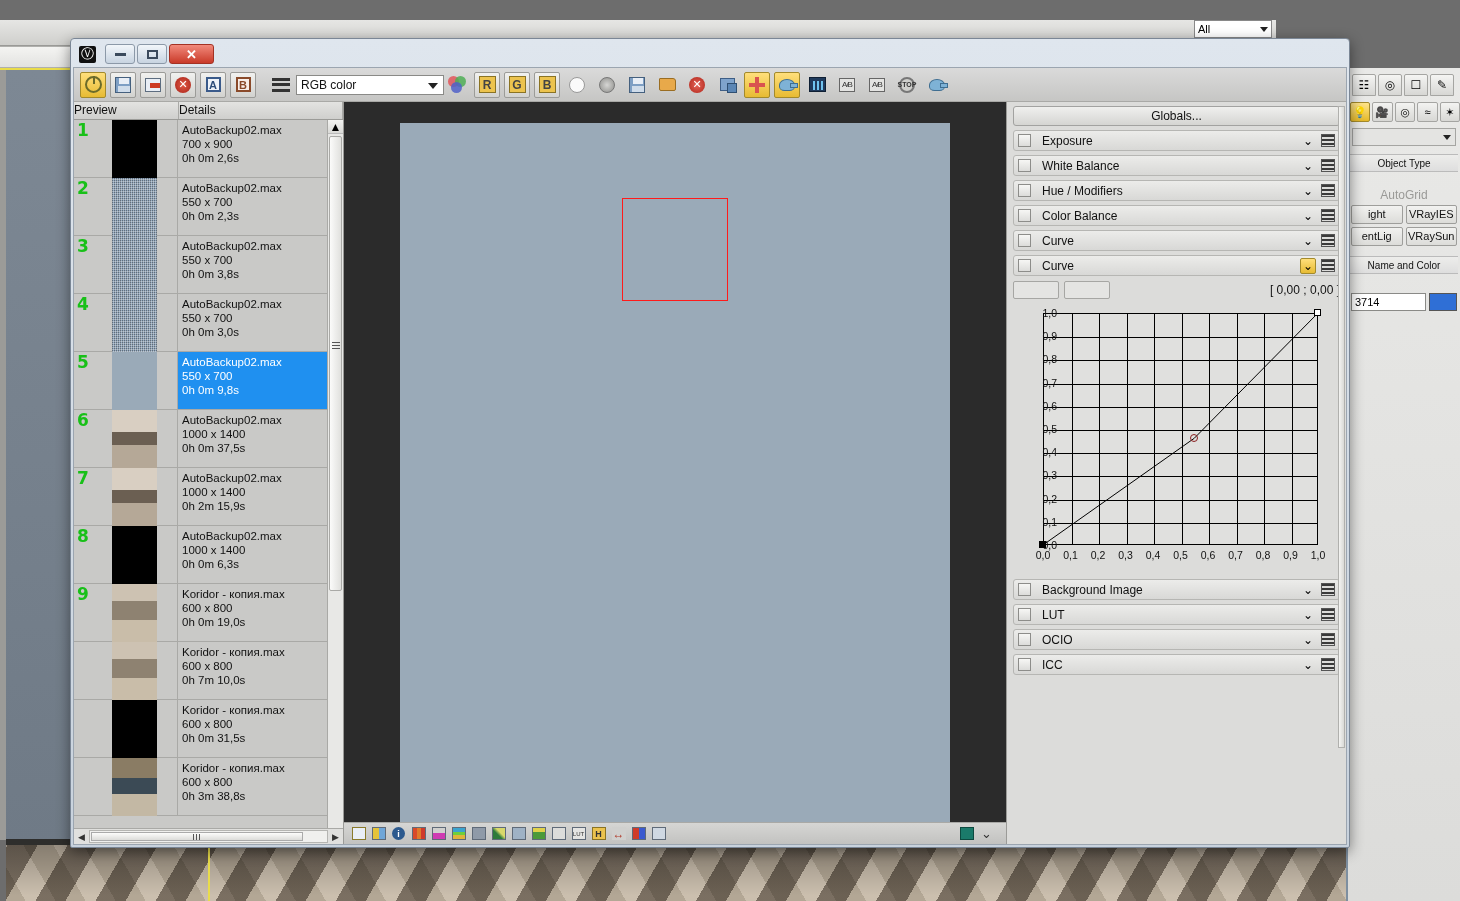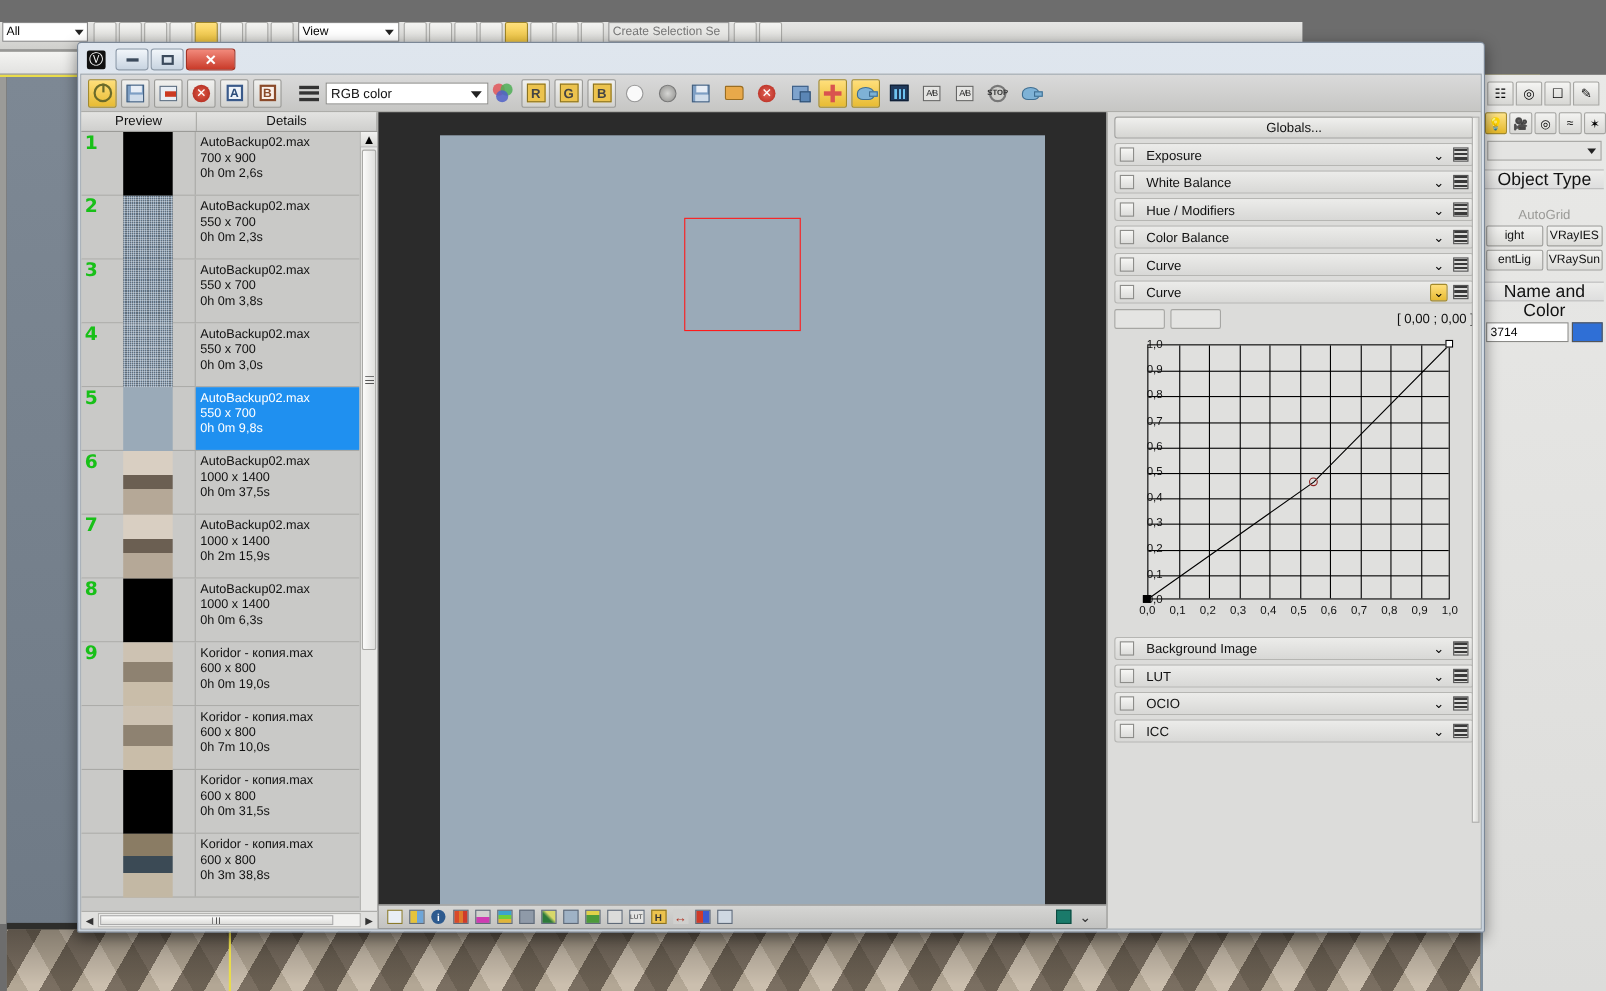--- a/index.html
+++ b/index.html
@@ -14,24 +14,25 @@
 
   
   .max-menubar {
     position: absolute; left: 0; top: 0; width: 1460px; height: 20px;
     background: linear-gradient(#f0f0ef, #dcdcda);
     display: flex; align-items: center; padding-left: 6px;
   }
   .max-menu-item { padding: 0 12px; font-size: 13px; color: #111; white-space: nowrap; }
 
   .max-toolbar {
-    position: absolute; left: 0; top: 20px; width: 1184px; height: 26px;
+    position: absolute; left: 0; top: 20px; width: 1276px; height: 26px;
     background: linear-gradient(#e6e6e4, #cfcfcc);
-    display: flex; align-items: flex-start; padding-left: 2px;
+    display: flex; align-items: flex-end; padding-left: 2px;
     border-bottom: 1px solid #9a9a97;
+    flex-direction: column;
   }
   .tb-sel { width: 78px; height: 18px; background: #fff; border: 1px solid #888;
             font-size: 11px; padding-left: 3px; line-height: 16px; position: relative; margin-right: 4px;}
   .tb-sel .arw { position: absolute; right: 3px; top: 6px; width: 0; height: 0;
             border-left: 4px solid transparent; border-right: 4px solid transparent; border-top: 5px solid #222; }
   .tb-btn { width: 21px; height: 21px; margin: 0 1px; border: 1px solid #a8a8a5;
             background: linear-gradient(#f4f4f2, #d5d5d2); border-radius: 2px; position: relative; }
   .tb-btn.on { background: linear-gradient(#ffe07a, #e8bc35); border-color: #a08627; }
   .tb-view { width: 92px; height: 18px; background: #fff; border: 1px solid #888;
              font-size: 11px; padding-left: 3px; line-height: 16px; position: relative; margin: 0 3px; }
@@ -75,21 +76,21 @@
       border:1px solid #a5a5a2; border-radius: 2px 2px 0 0; display:flex; align-items:center; justify-content:center; }
   .cmd-tabs2 { display:flex; padding: 6px 0 0 2px; gap: 2px; }
   .cmd-tab2 { width: 21px; height: 20px; background: linear-gradient(#f3f3f1,#d8d8d5);
       border:1px solid #a5a5a2; border-radius: 2px; display:flex; align-items:center; justify-content:center; font-size:11px;}
   .cmd-tab2.on { background: linear-gradient(#ffe489,#e5b92a); border-color:#a38a2c; }
   .cmd-drop { margin: 6px 4px 0 4px; height: 18px; background:#e4e4e2; border:1px solid #a5a5a2; position:relative; }
   .cmd-drop .arw { position:absolute; right:4px; top:6px; width:0;height:0;
       border-left:4px solid transparent;border-right:4px solid transparent;border-top:5px solid #222;}
   .cmd-sect { margin: 8px 2px 16px 2px; background:linear-gradient(#ededeb,#dedede);
       border-top:1px solid #bbb; border-bottom:1px solid #bbb; height:18px;
-      text-align:center; font-size:16px; line-height:17px; color:#111; }
+      text-align:center; font-size:10px; line-height:17px; color:#111; }
   .cmd-autogrid { text-align:center; font-size:12px; color:#9a9a97; margin-top:3px; }
   .cmd-btnrow { display:flex; gap:3px; padding: 3px 3px 0 3px; }
   .cmd-btn { flex:1; height:19px; background:linear-gradient(#f2f2f0,#dcdcd9);
       border:1px solid #9e9e9b; border-radius:2px; font-size:11px; text-align:center; line-height:17px;
       overflow:hidden; white-space:nowrap; color:#111; }
   .cmd-nc { margin-top:10px; }
   .cmd-namerow { display:flex; gap:3px; padding: 3px; }
   .cmd-name { flex:1; height:18px; background:#fff; border:1px solid #8a8a87; font-size:11px; line-height:16px; padding-left:3px; }
   .cmd-swatch { width:28px; height:18px; background:#2f6fd6; border:1px solid #555; }
 
@@ -172,21 +173,21 @@
       display:flex;align-items:center;justify-content:center;letter-spacing:-1px;}
   .ic-stopsign { width:16px;height:16px;border-radius:50%;background:#cfcfcc;border:2px solid #777;
       font-size:7px;display:flex;align-items:center;justify-content:center;color:#333;font-weight:bold;}
 
   
   .vfb-main { position: absolute; left:0; top: 34px; right: 0; bottom: 0; display: flex; }
   .hist-pane { width: 270px; background: #c9c9c7; border-right: 1px solid #9b9b98;
       display:flex; flex-direction: column; }
   .hist-head { display: flex; height: 18px; background: linear-gradient(#e3e3e1,#cfcfcd);
       border-bottom: 1px solid #9b9b98; }
-  .hist-head div { text-align:center; font-size:12px; line-height:17px; color:#111; border-right:1px solid #a9a9a6;}
+  .hist-head div { font-size:12px; line-height:17px; color:#111; border-right:1px solid #a9a9a6;}
   .hist-head .h1 { width: 105px; }
   .hist-head .h2 { flex: 1; }
   .hist-scroll { flex: 1; display:flex; overflow: hidden; position:relative;}
   .hist-list { flex: 1; overflow: hidden; }
   .hist-row { display: flex; height: 58px; border-bottom: 1px solid #a9a9a6; background:#c9c9c7; }
   .hist-num { width: 18px; font-size: 17px; font-weight: bold; color: #18c018; padding-left: 3px;
       font-family: "DejaVu Sans", sans-serif; line-height: 20px; }
   .hist-thumb-cell { width: 86px; border-right: 1px solid #a9a9a6; display: flex; justify-content: center; }
   .hist-thumb { width: 45px; height: 58px; }
   .hist-det { flex: 1; padding: 3px 0 0 4px; font-size: 11.5px; line-height: 14px; color: #111; }

